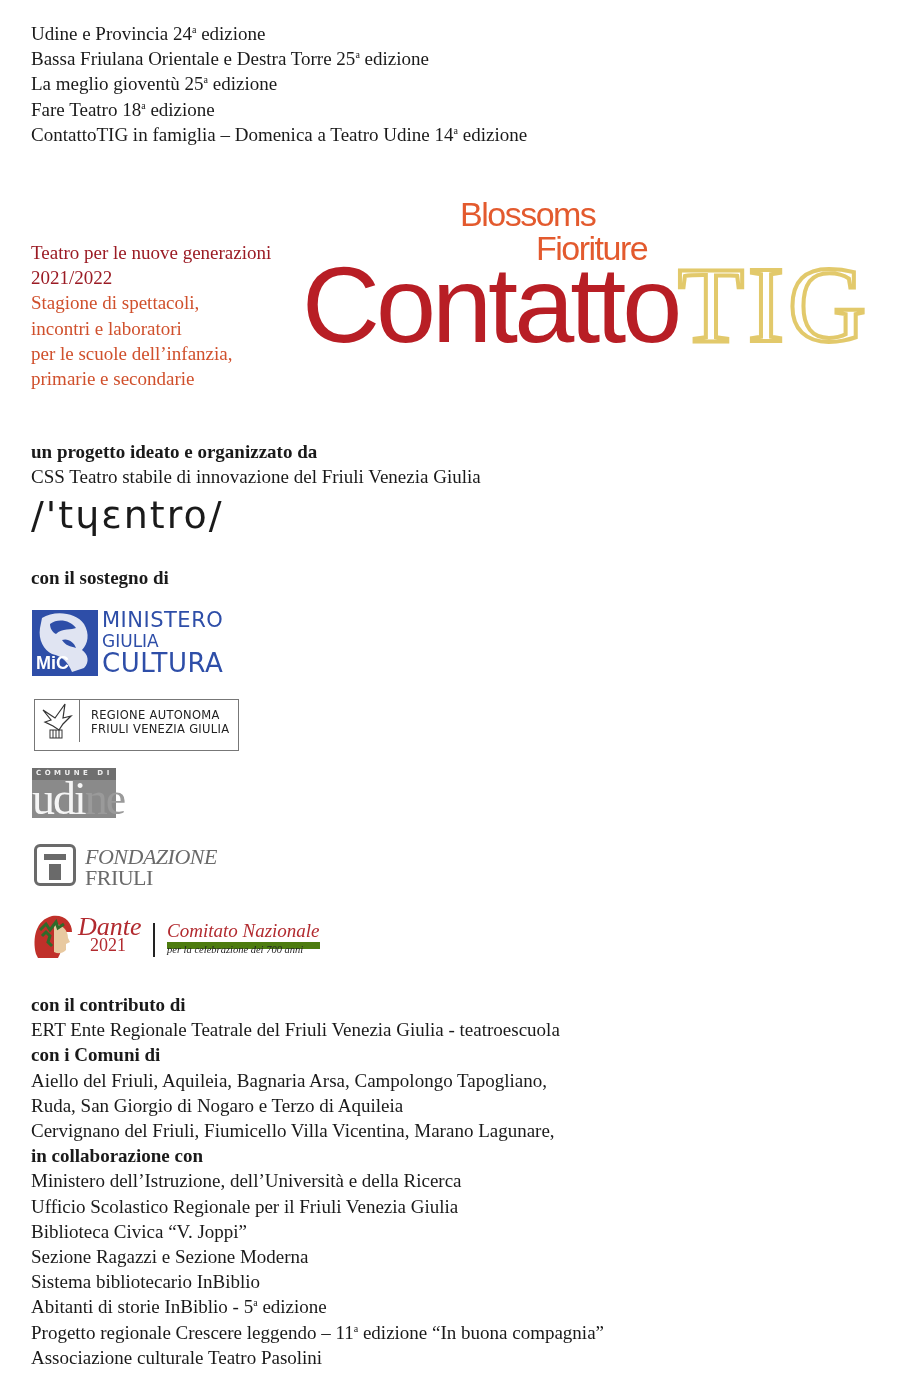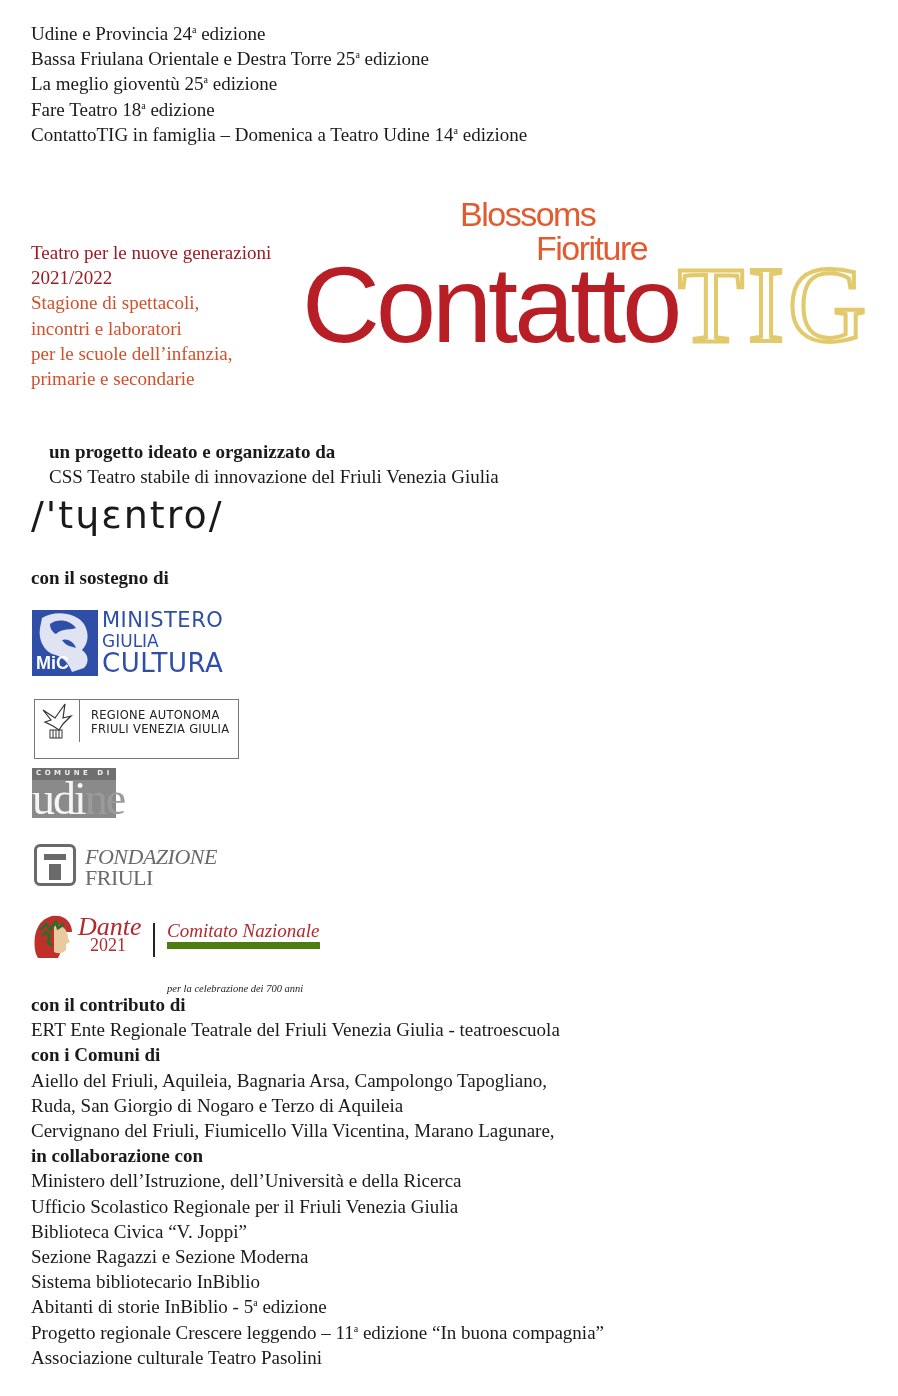--- a/index.html
+++ b/index.html
@@ -24,38 +24,38 @@
                     font-size: 34px; color: #e35a2e; letter-spacing: -1.5px; line-height: 34px; }
   #logo .fioriture { position: absolute; left: 236px; top: 36px; font-family: "Liberation Sans", sans-serif;
                      font-size: 34px; color: #e35a2e; letter-spacing: -1.5px; line-height: 34px; }
   #logo .contatto { position: absolute; left: 2px; top: 56px; font-family: "Liberation Sans", sans-serif;
                     font-size: 108px; color: #b81e25; letter-spacing: -4px; line-height: 108px; }
   #logo .tig { position: absolute; left: 378px; top: 56px; font-family: Liberation Serif, serif;
                font-size: 108px; color: transparent; -webkit-text-stroke: 4px #e2c96b; letter-spacing: 4px;
                line-height: 108px; }
 
   
-  #organizer { left: 49px; top: 439px; }
+  #organizer { left: 31px; top: 439px; }
   #teatro-logo { left: 31px; top: 493px; font-family: "DejaVu Sans", sans-serif; font-size: 38px;
                  letter-spacing: 2px; color: #1a1a1a; line-height: 44px; }
   #support-label { left: 31px; top: 565px; }
 
   
   #mic { left: 32px; top: 610px; width: 210px; height: 68px; }
   #mic .box { position: absolute; left: 0; top: 0; width: 66px; height: 66px; background: #2e4ea8; overflow: hidden; }
   #mic .box .mic-text { position: absolute; left: 4px; bottom: 2px; color: #fff; font-family: "Liberation Sans", sans-serif;
                         font-size: 18px; font-weight: bold; }
   #mic .box svg { position: absolute; left: 0; top: 0; }
   #mic .t { position: absolute; left: 70px; color: #2e4ea8; font-family: "DejaVu Sans", sans-serif; line-height: 1; }
   #mic .t1 { top: 0; font-size: 21px; letter-spacing: 0.5px; }
   #mic .t2 { top: 23px; font-size: 17px; }
   #mic .t3 { top: 40px; font-size: 26px; letter-spacing: 0.5px; }
 
   
-  #regione { left: 34px; top: 699px; width: 205px; height: 60px; border: 1px solid #777; box-sizing: border-box; }
+  #regione { left: 34px; top: 699px; width: 205px; height: 52px; border: 1px solid #777; box-sizing: border-box; }
   #regione .eagle { position: absolute; left: 0; top: 0; width: 44px; height: 42px; border-right: 1px solid #777; }
   #regione .txt { position: absolute; left: 56px; top: 8px; font-family: "DejaVu Sans", sans-serif;
                   font-size: 11.5px; color: #222; line-height: 14px; letter-spacing: 0.3px; }
 
   
   #udine { left: 32px; top: 768px; width: 110px; height: 52px; }
   #udine .top { position: absolute; left: 0; top: 0; width: 84px; height: 12px; background: #6f6f6f; }
   #udine .top span { position: absolute; left: 4px; top: 1px; font-family: "DejaVu Sans", sans-serif; font-size: 7px;
                      letter-spacing: 3.5px; color: #eee; font-weight: bold; }
   #udine .main { position: absolute; left: 0; top: 12px; width: 84px; height: 38px; background: #8a8a8a; }
@@ -78,21 +78,21 @@
   #dante { left: 32px; top: 912px; width: 300px; height: 52px; }
   #dante .portrait { position: absolute; left: 0; top: 2px; width: 44px; height: 46px; }
   #dante .d1 { position: absolute; left: 46px; top: 2px; font-family: "Liberation Serif", serif; font-style: italic;
                color: #b22a2f; font-size: 26px; line-height: 26px; }
   #dante .d2 { position: absolute; left: 58px; top: 24px; font-family: "Liberation Serif", serif;
                color: #b22a2f; font-size: 18px; line-height: 18px; }
   #dante .sep { position: absolute; left: 121px; top: 11px; width: 2px; height: 34px; background: #222; }
   #dante .c1 { position: absolute; left: 135px; top: 9px; font-family: "Liberation Serif", serif; font-style: italic;
                color: #b22a2f; font-size: 19px; line-height: 20px; border-bottom: 7px solid #4d7c0f; padding-bottom: 1px; }
   #dante .c2 { position: absolute; left: 135px; top: 32px; font-family: "Liberation Serif", serif; font-style: italic;
-               color: #222; font-size: 10.5px; line-height: 12px; margin-top: 39px; }
+               color: #222; font-size: 10.5px; line-height: 12px; }
 
   
   #credits { left: 31px; top: 992px; }
 </style>
 </head>
 <body>
 
 <div id="editions" class="abs">
   <div class="line"><span>Udine e Provincia 24</span><sup class="ord">a</sup><span> edizione</span></div>
   <div class="line"><span>Bassa Friulana Orientale e Destra Torre 25</span><sup class="ord">a</sup><span> edizione</span></div>

